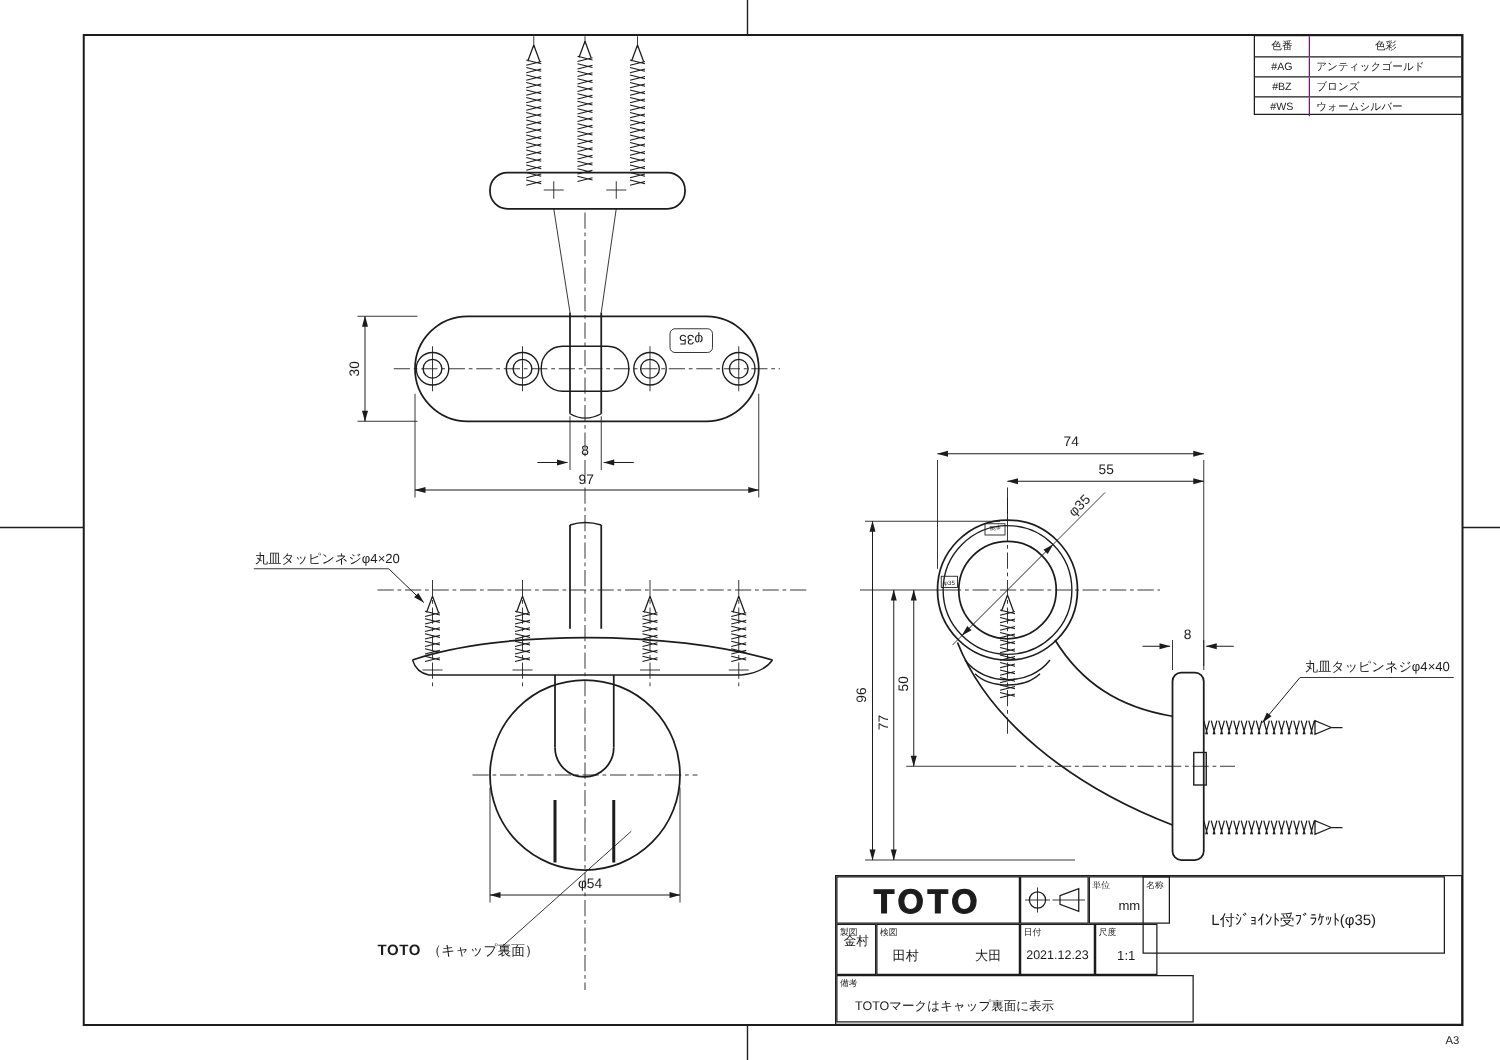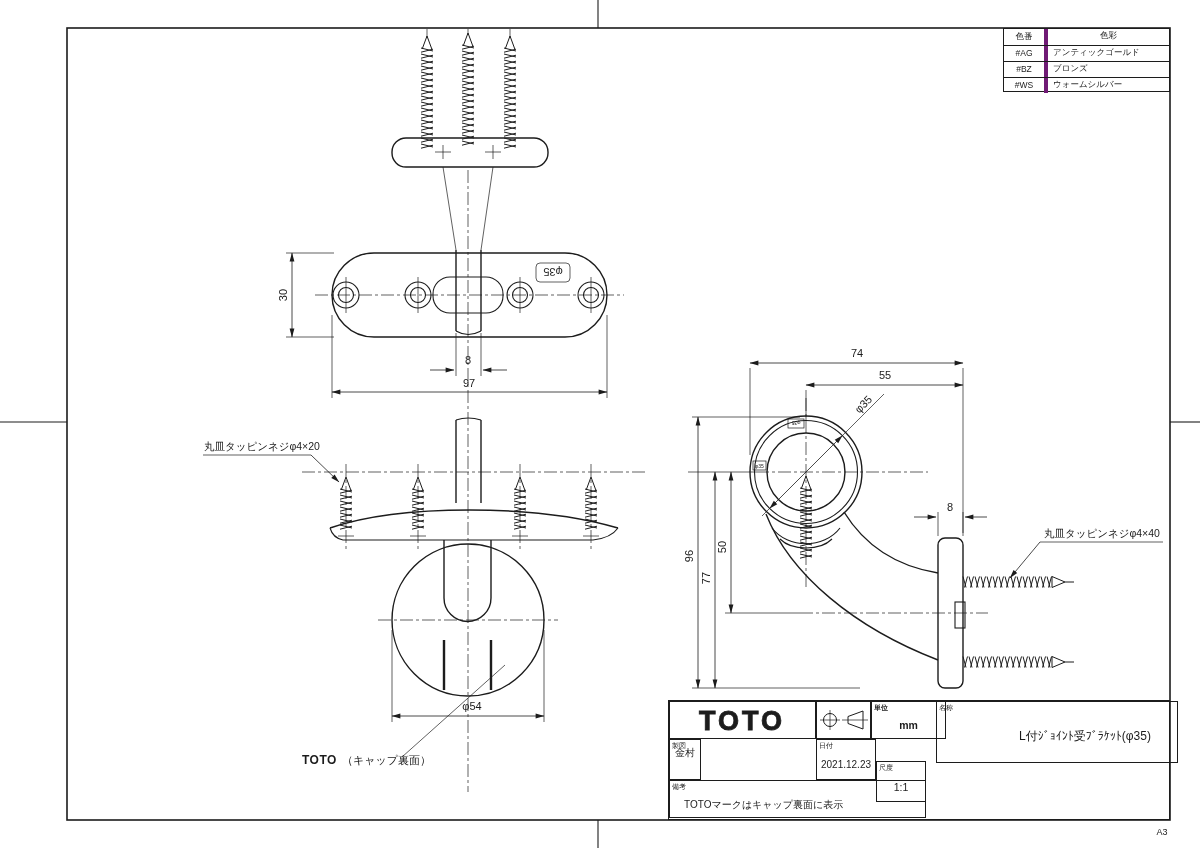--- a/index.html
+++ b/index.html
@@ -12,22 +12,22 @@
   .dim{fill:none;stroke:#1c1c1c;stroke-width:0.8;}
   .cl{fill:none;stroke:#1c1c1c;stroke-width:0.7;stroke-dasharray:13 3 3 3;}
   .screw{fill:none;stroke:#1c1c1c;stroke-width:1;}
   .dimtext{font-size:11px;}
   .lbltext{font-size:10.5px;}
   
   #colortable{position:absolute;left:1003px;top:28px;width:167px;height:64px;
     border:1.4px solid #1c1c1c;box-sizing:border-box;font-size:8.5px;}
   #colortable .row{display:flex;height:16px;line-height:15px;box-sizing:border-box;border-top:1px solid #1c1c1c;}
   #colortable .row:first-child{border-top:none;}
-  #colortable .c1{width:44px;text-align:center;border-right:4px solid #701a75;box-sizing:border-box;}
-  #colortable .c2{flex:1;padding-left:5px;font-family:Liberation Mono, monospace;}
+  #colortable .c1{width:44px;text-align:center;border-right:1px solid #701a75;box-sizing:border-box;}
+  #colortable .c2{flex:1;padding-left:5px;}
   #colortable .hdr .c1,#colortable .hdr .c2{text-align:center;padding-left:0;}
   
   #titleblock{position:absolute;left:668px;top:700px;width:502px;height:120px;
     border:1.6px solid #1c1c1c;box-sizing:border-box;}
   .tbc{position:absolute;box-sizing:border-box;border:0.9px solid #1c1c1c;}
   .tbl{position:absolute;left:2px;top:1px;font-size:7px;}
   .tbv{position:absolute;width:100%;text-align:center;font-size:10.5px;}
 </style>
 </head>
 <body>
@@ -287,39 +287,44 @@
   </div>
   <div class="tbc" style="left:147px;top:0;width:55px;height:38px;">
     <svg width="53" height="36">
       <circle cx="13" cy="18" r="6.5" fill="none" stroke="#1c1c1c" stroke-width="1"></circle>
       <line x1="3" y1="18" x2="23" y2="18" stroke="#1c1c1c" stroke-width="0.7"></line>
       <line x1="13" y1="8" x2="13" y2="28" stroke="#1c1c1c" stroke-width="0.7"></line>
       <line x1="25" y1="18" x2="51" y2="18" stroke="#1c1c1c" stroke-width="0.7"></line>
       <path d="M31,14.5 L46,9 L46,27 L31,21.5 Z" fill="none" stroke="#1c1c1c" stroke-width="1"></path>
     </svg>
   </div>
-  <div class="tbc" style="left:202px;top:0;width:75px;height:38px;font-weight:bold;">
+  <div class="tbc" style="left:202px;top:0;width:65px;height:38px;">
     <span class="tbl">単位</span>
     <span class="tbv" style="top:17px;">mm</span>
   </div>
   <div class="tbc" style="left:0;top:38px;width:32px;height:41px;">
     <span class="tbl">製図</span>
     <span class="tbv" style="top:6px;font-size:10px;">金村</span>
   </div>
+  <div class="tbc" style="left:32px;top:38px;width:115px;height:41px;">
+    <span class="tbl">検図</span>
+    <span style="position:absolute;left:12px;top:18px;font-size:10.5px;">田村</span>
+    <span style="position:absolute;right:14px;top:18px;font-size:10.5px;">大田</span>
+  </div>
   <div class="tbc" style="left:147px;top:38px;width:60px;height:41px;">
     <span class="tbl">日付</span>
     <span class="tbv" style="top:19px;font-size:10px;">2021.12.23</span>
   </div>
-  <div class="tbc" style="left:207px;top:38px;width:50px;height:41px;margin-top:22px;">
+  <div class="tbc" style="left:207px;top:38px;width:50px;height:41px;">
     <span class="tbl">尺度</span>
     <span class="tbv" style="top:19px;">1:1</span>
   </div>
-  <div class="tbc" style="left:0;top:79px;width:257px;height:38px;">
+  <div class="tbc" style="left:0;top:79px;width:286px;height:38px;">
     <span class="tbl">備考</span>
     <span style="position:absolute;left:14px;top:17px;font-size:10px;">TOTOマークはキャップ裏面に表示</span>
   </div>
-  <div class="tbc" style="left:267px;top:0;width:242px;height:62px;padding-left:28px;">
+  <div class="tbc" style="left:245px;top:0;width:242px;height:62px;">
     <span class="tbl">名称</span>
     <span class="tbv" style="top:26px;font-size:12px;">L付ｼﾞｮｲﾝﾄ受ﾌﾞﾗｹｯﾄ(φ35)</span>
   </div>
 </div>
 
 </div>
 
 </body></html>

